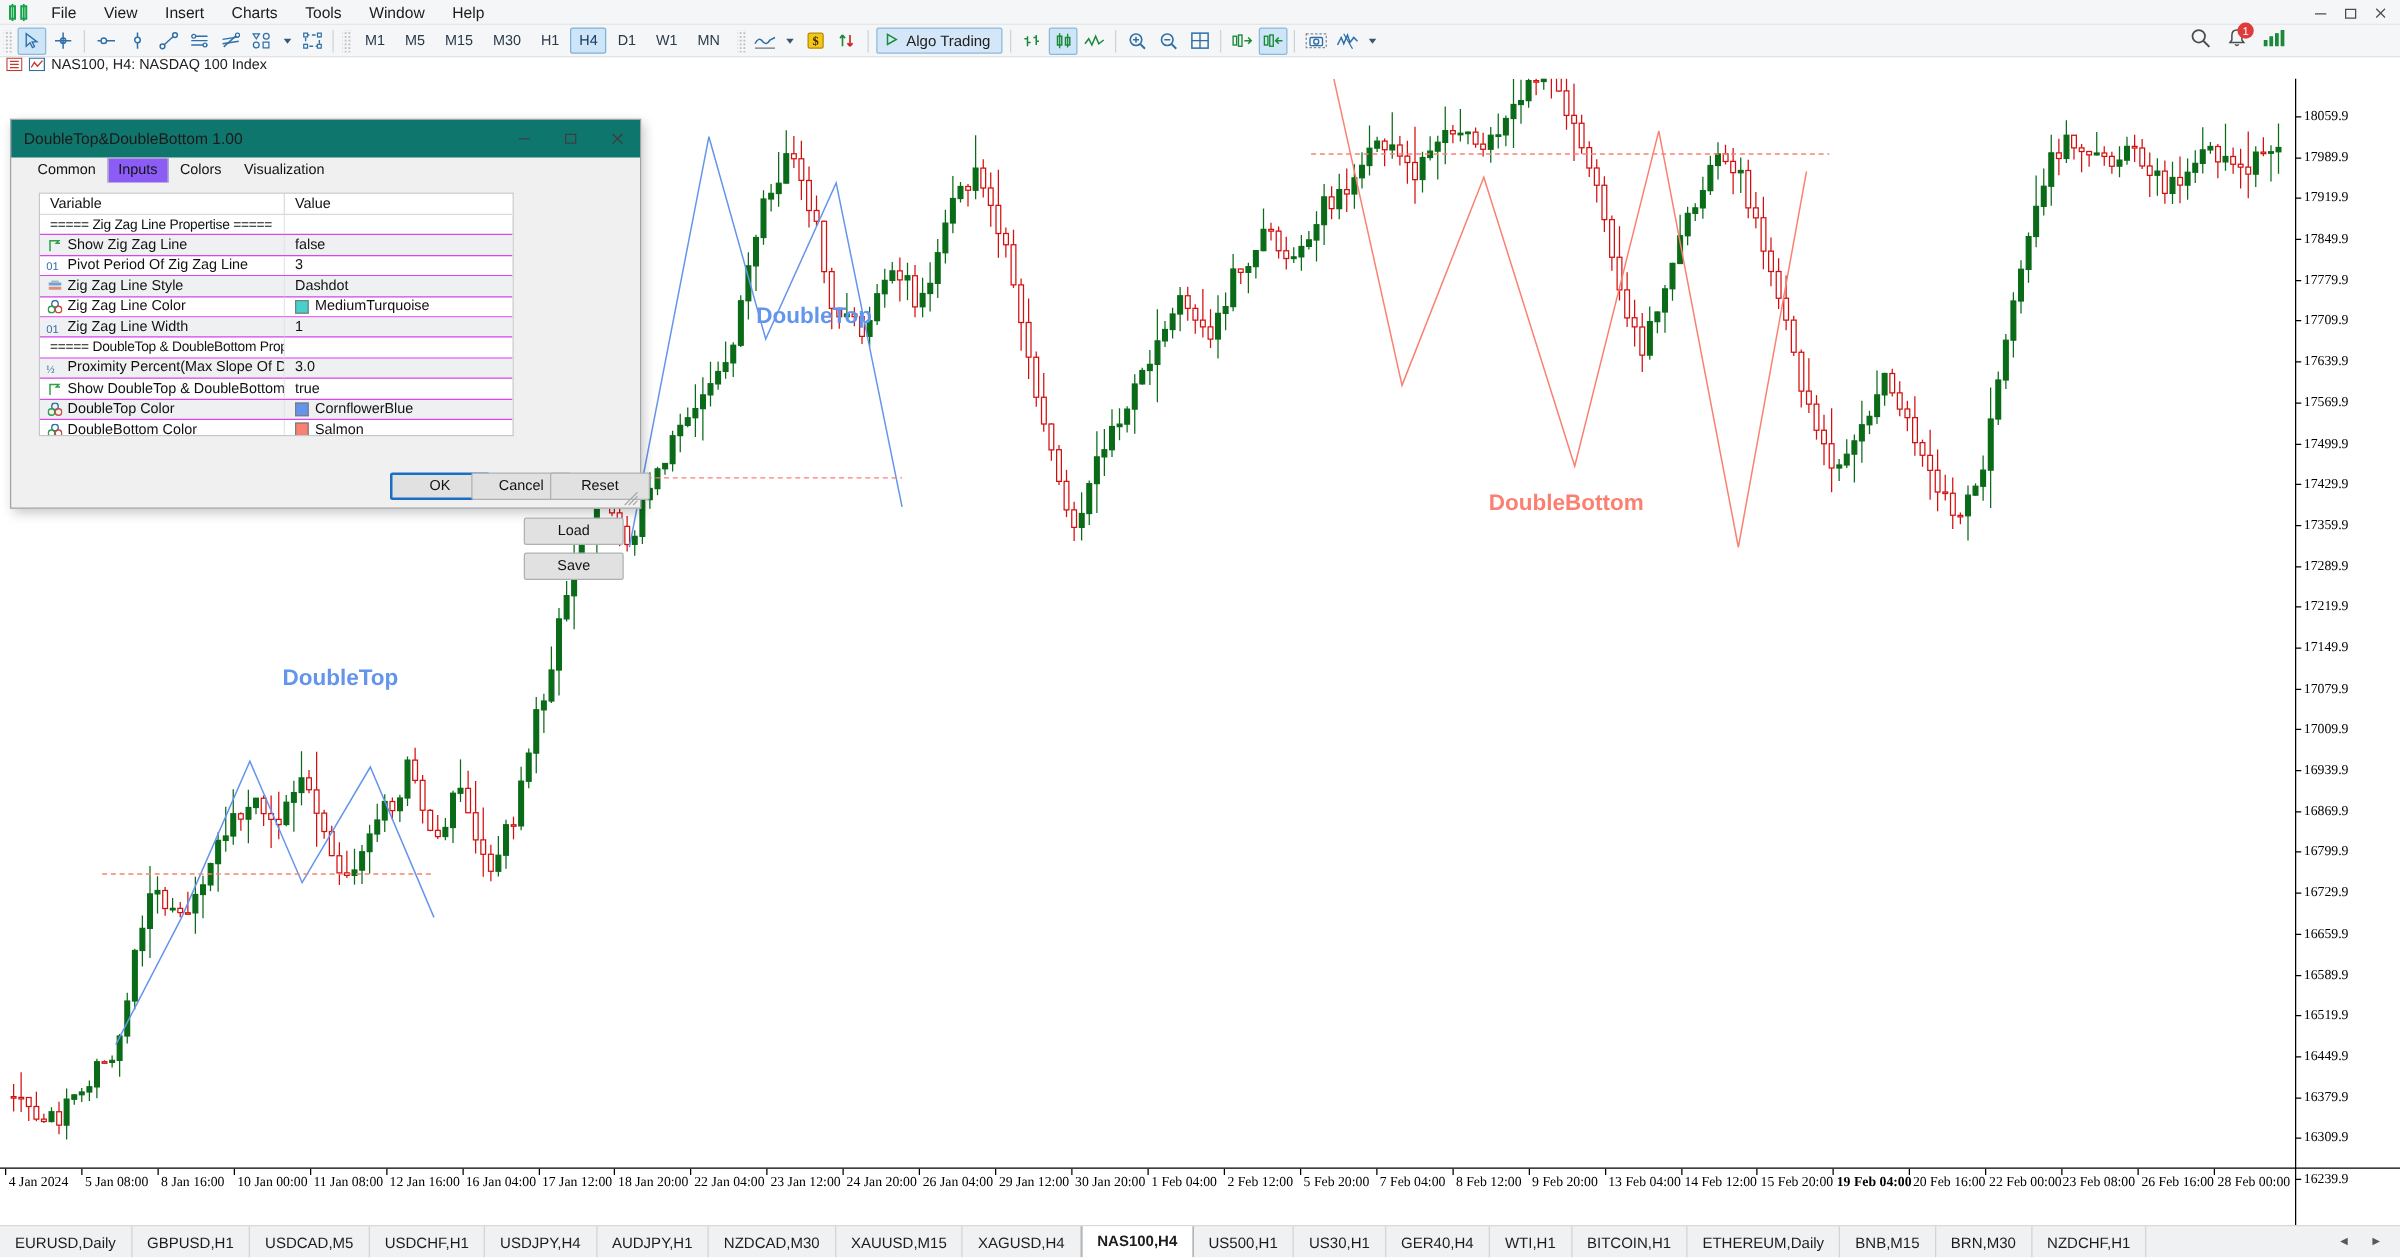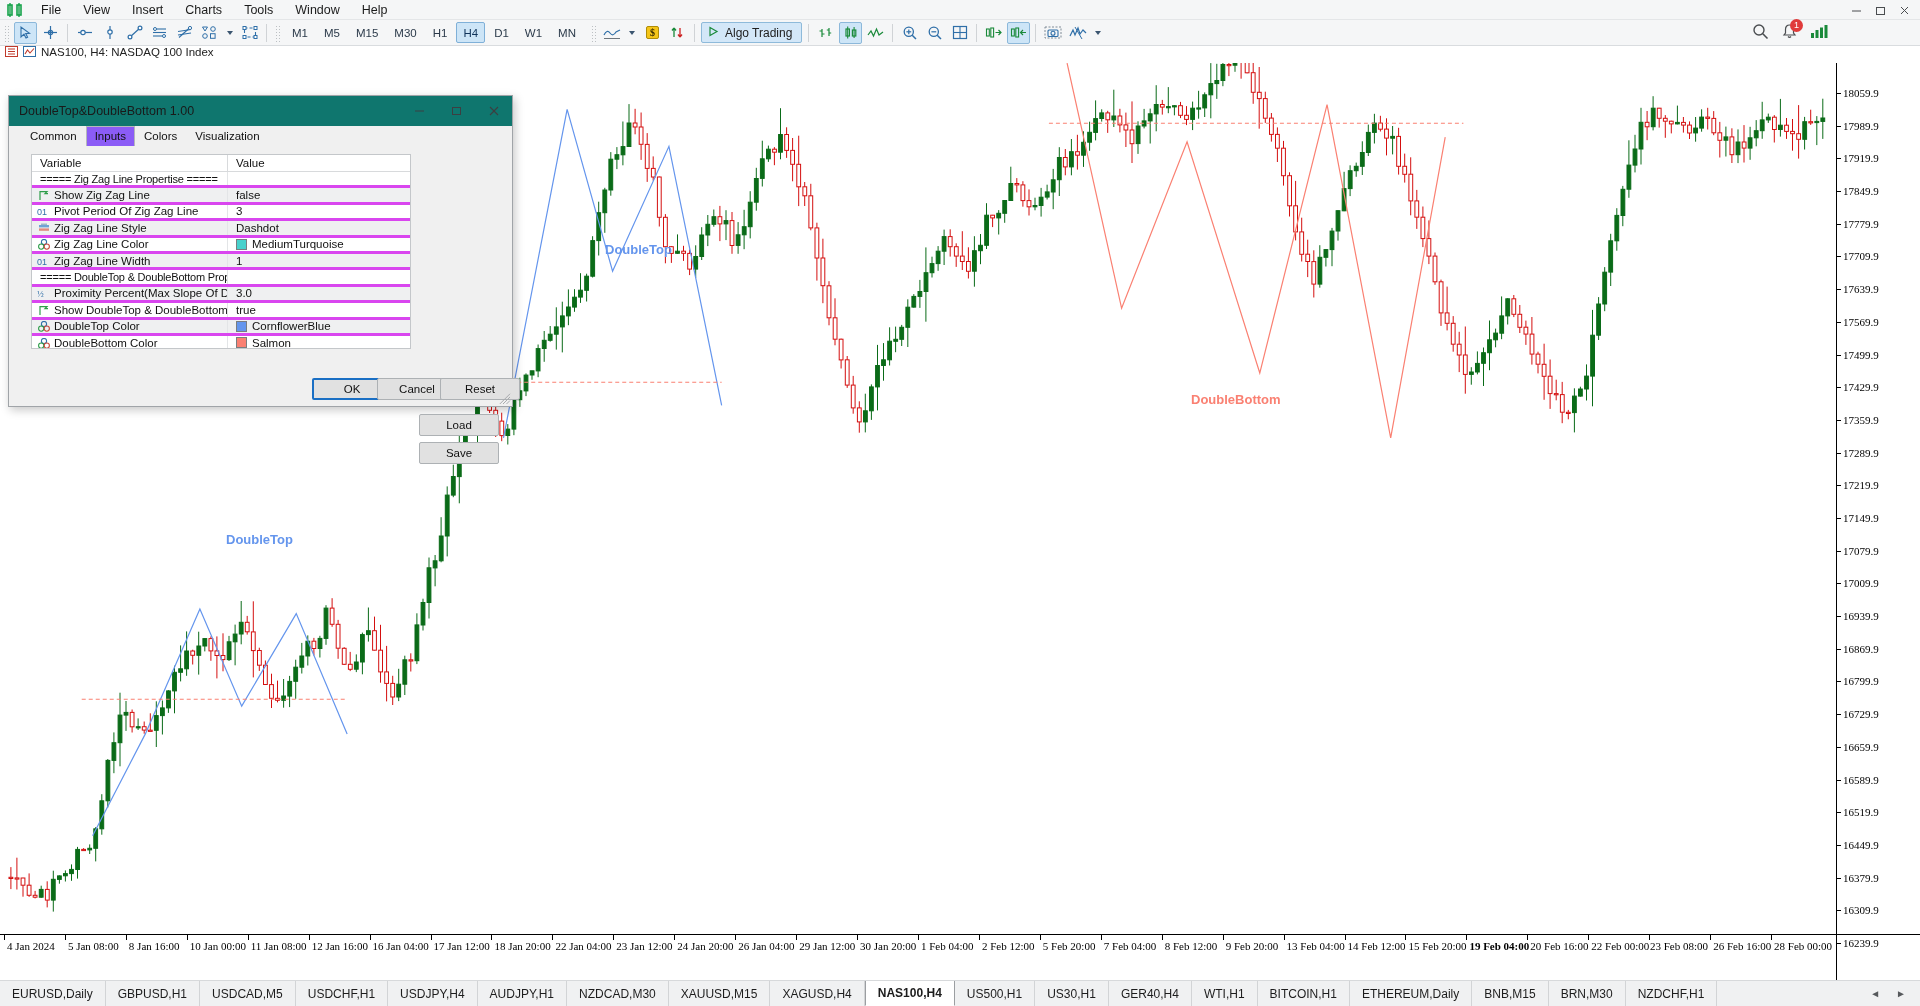--- a/index.html
+++ b/index.html
@@ -86,21 +86,21 @@
     position: absolute; left: 0; bottom: 26px; width: 1920px; height: 20px;
     border-top: 1px solid #000;
   }
   .time-scale .ttick { position: absolute; top: 0; width: 1px; height: 5px; background: #000; }
   .time-scale .ttxt {
     position: absolute; top: 5px; font-size: 11px; color: #000;
     font-family: "Liberation Serif", serif; white-space: nowrap;
   }
 
   .pattern-label {
-    position: absolute; font-size: 13px; font-weight: bold; white-space: nowrap;
+    position: absolute; font-size: 18px; font-weight: bold; white-space: nowrap;
   }
 
   
   .watermark {
     position: absolute; right: 0; top: 0; width: 305px; height: 60px;
     background: #fbfbfb; border-bottom-left-radius: 26px;
     display: flex; align-items: center; gap: 9px; padding-left: 24px;
     box-shadow: 0 1px 3px rgba(0,0,0,.05);
   }
   .wm-text { font-size: 20px; color: #18a8d8; letter-spacing: .2px; font-weight: 500; }
@@ -150,21 +150,21 @@
   }
   .dtab.active { background: #8b5cf6; border-color: #b5b8bb; position: relative; z-index: 2; }
 
   .grid-box {
     position: absolute; left: 22px; top: 58px; width: 380px; height: 195px;
     background: #fff; border: 1px solid #c4c7ca; overflow: hidden;
   }
   .grid-head { display: flex; height: 17px; background: #fff; border-bottom: 1px solid #d8dadc; font-size: 11.5px; }
   .grid-head .c1 { width: 196px; padding: 2px 0 0 8px; border-right: 1px solid #d8dadc; }
   .grid-head .c2 { flex: 1; padding: 2px 0 0 8px; }
-  .grow { display: flex; height: 16.4px; font-size: 11.5px; align-items: center; border-bottom: 3px solid #d946ef; }
+  .grow { display: flex; height: 16.4px; font-size: 11.5px; align-items: center; border-bottom: 1px solid #d946ef; }
   .grow.alt { background: #eff0f1; }
   .grow .c1 { width: 196px; display: flex; align-items: center; gap: 4px; padding-left: 5px;
               border-right: 1px solid #e3e5e7; height: 100%; overflow: hidden; white-space: nowrap; }
   .grow .c2 { flex: 1; display: flex; align-items: center; gap: 5px; padding-left: 8px; height: 100%; white-space: nowrap; }
   .ricon { width: 13px; height: 12px; display: flex; align-items: flex-end; justify-content: center; flex: none; }
   .swatch { width: 11px; height: 11px; border: 1px solid #7a7d80; flex: none; }
   .sep-row .c1 { padding-left: 8px; font-size: 11px; letter-spacing: -.2px; }
 
   .dbtn {
     position: absolute; width: 80px; height: 22px;

